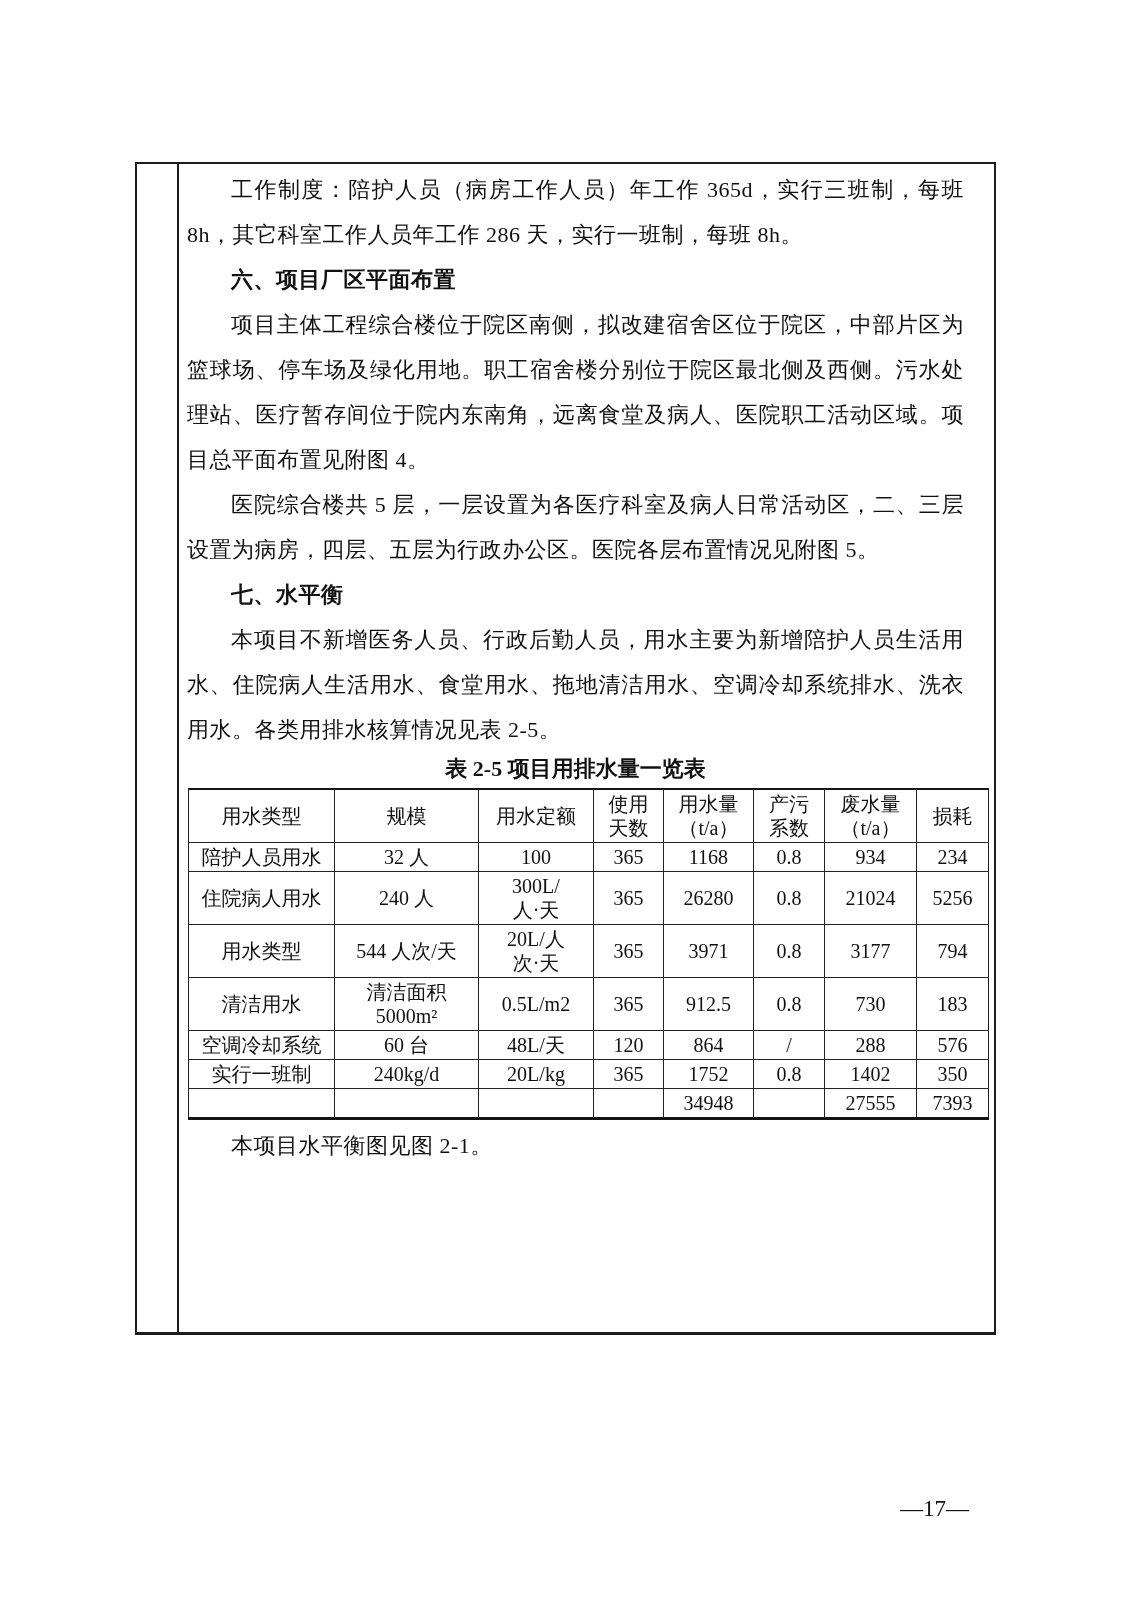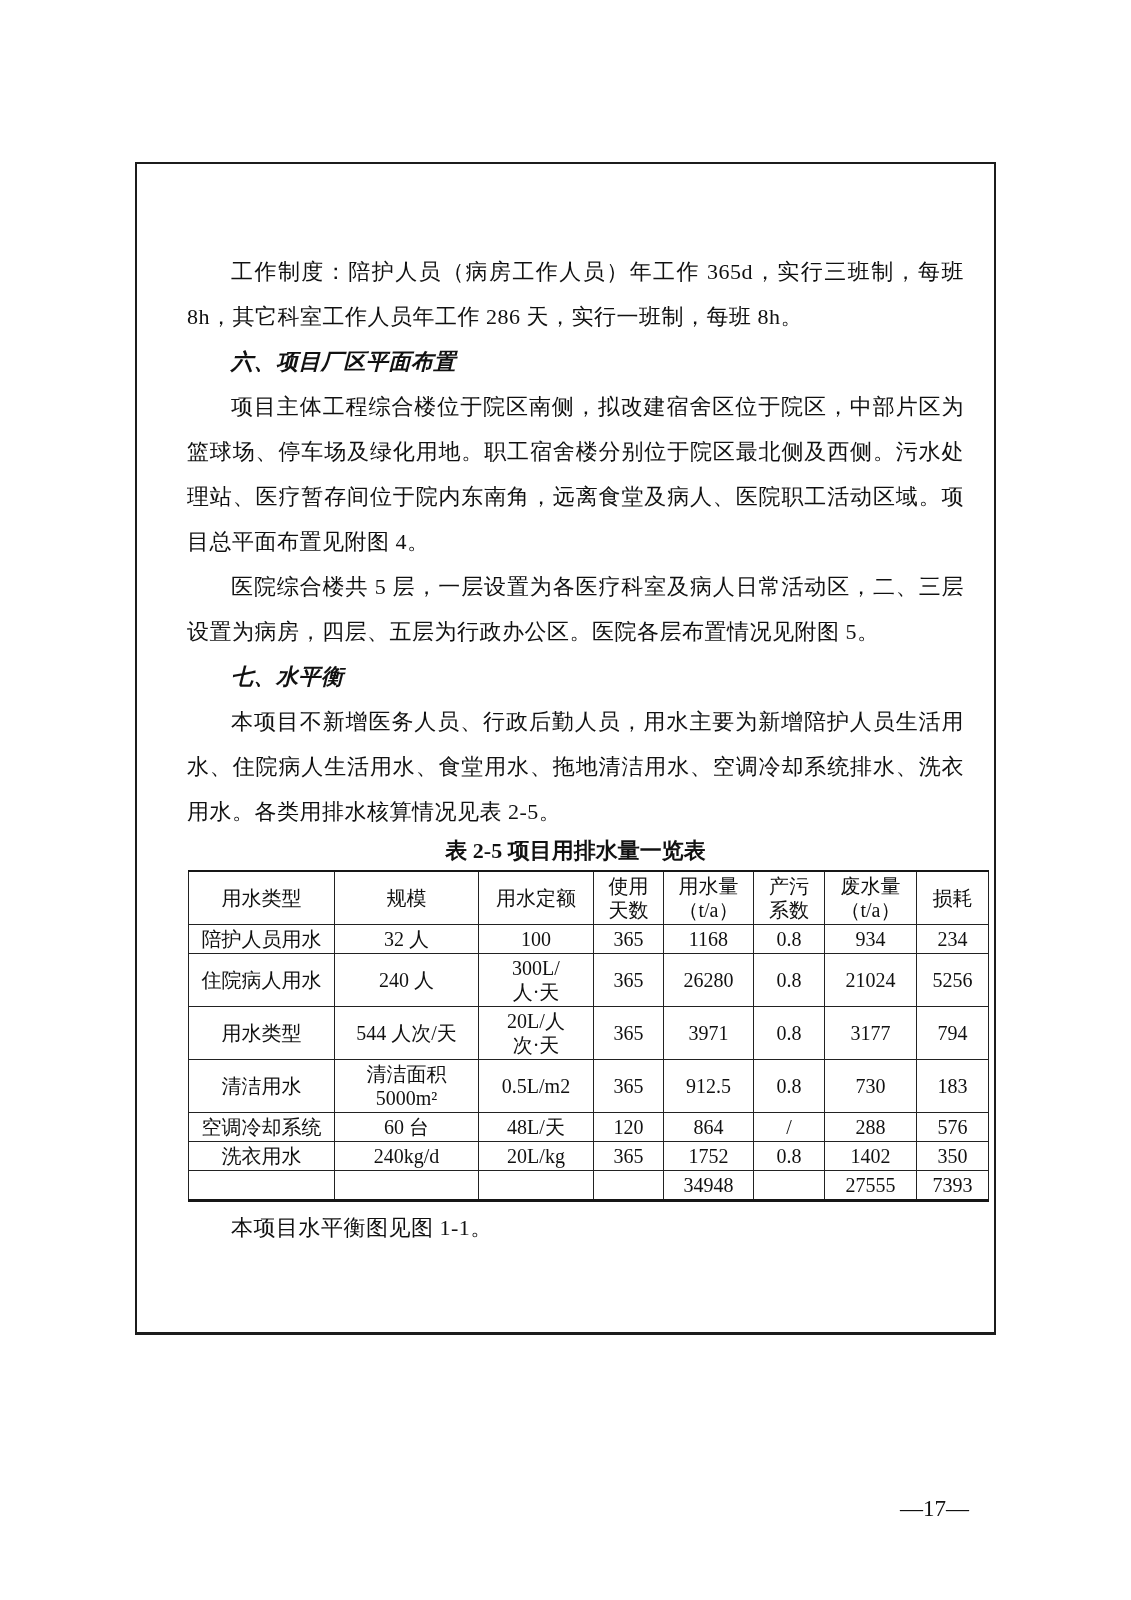--- a/index.html
+++ b/index.html
@@ -12,21 +12,20 @@
     overflow:hidden;
   }
   .form-box{
     position:absolute;
     left:135px;top:162px;
     width:861px;height:1173px;
     border:2px solid #1c1c1c;
     border-bottom-width:3px;
     box-sizing:border-box;
     display:flex;
-    align-items:center;
   }
   .spine-col{
     width:42px;
     border-right:2px solid #1c1c1c;
     box-sizing:border-box;
     flex:0 0 auto;
   }
   .content-area{
     flex:1 1 auto;
     padding:3px 0 0 0;
@@ -38,21 +37,20 @@
     font-size:22px;
     line-height:45px;
     text-align:justify;
     text-justify:inter-character;
     text-indent:2em;
     letter-spacing:0.5px;
   }
   .para.heading{
     font-weight:bold;
     text-align:left;
-    font-style:italic;
   }
   .table-title{
     margin:0 30px 0 8px;
     font-size:22px;
     line-height:34px;
     font-weight:bold;
     text-align:center;
     font-family:Liberation Serif, serif;
   }
   table.water-table{
@@ -179,21 +177,21 @@
               <td>空调冷却系统</td>
               <td>60 台</td>
               <td>48L/天</td>
               <td>120</td>
               <td>864</td>
               <td>/</td>
               <td>288</td>
               <td>576</td>
             </tr>
             <tr>
-              <td>洗衣用水</td>
+              <td>实行一班制</td>
               <td>240kg/d</td>
               <td>20L/kg</td>
               <td>365</td>
               <td>1752</td>
               <td>0.8</td>
               <td>1402</td>
               <td>350</td>
             </tr>
             <tr>
               <td></td>
@@ -201,19 +199,19 @@
               <td></td>
               <td></td>
               <td>34948</td>
               <td></td>
               <td>27555</td>
               <td>7393</td>
             </tr>
           </tbody>
       </table>
 
-      <p class="para closing">本项目水平衡图见图 1-1。</p>
+      <p class="para closing">本项目水平衡图见图 2-1。</p>
 
     </div>
   </div>
 
   <div class="page-number">—17—</div>
 </div>
 
 </body></html>

